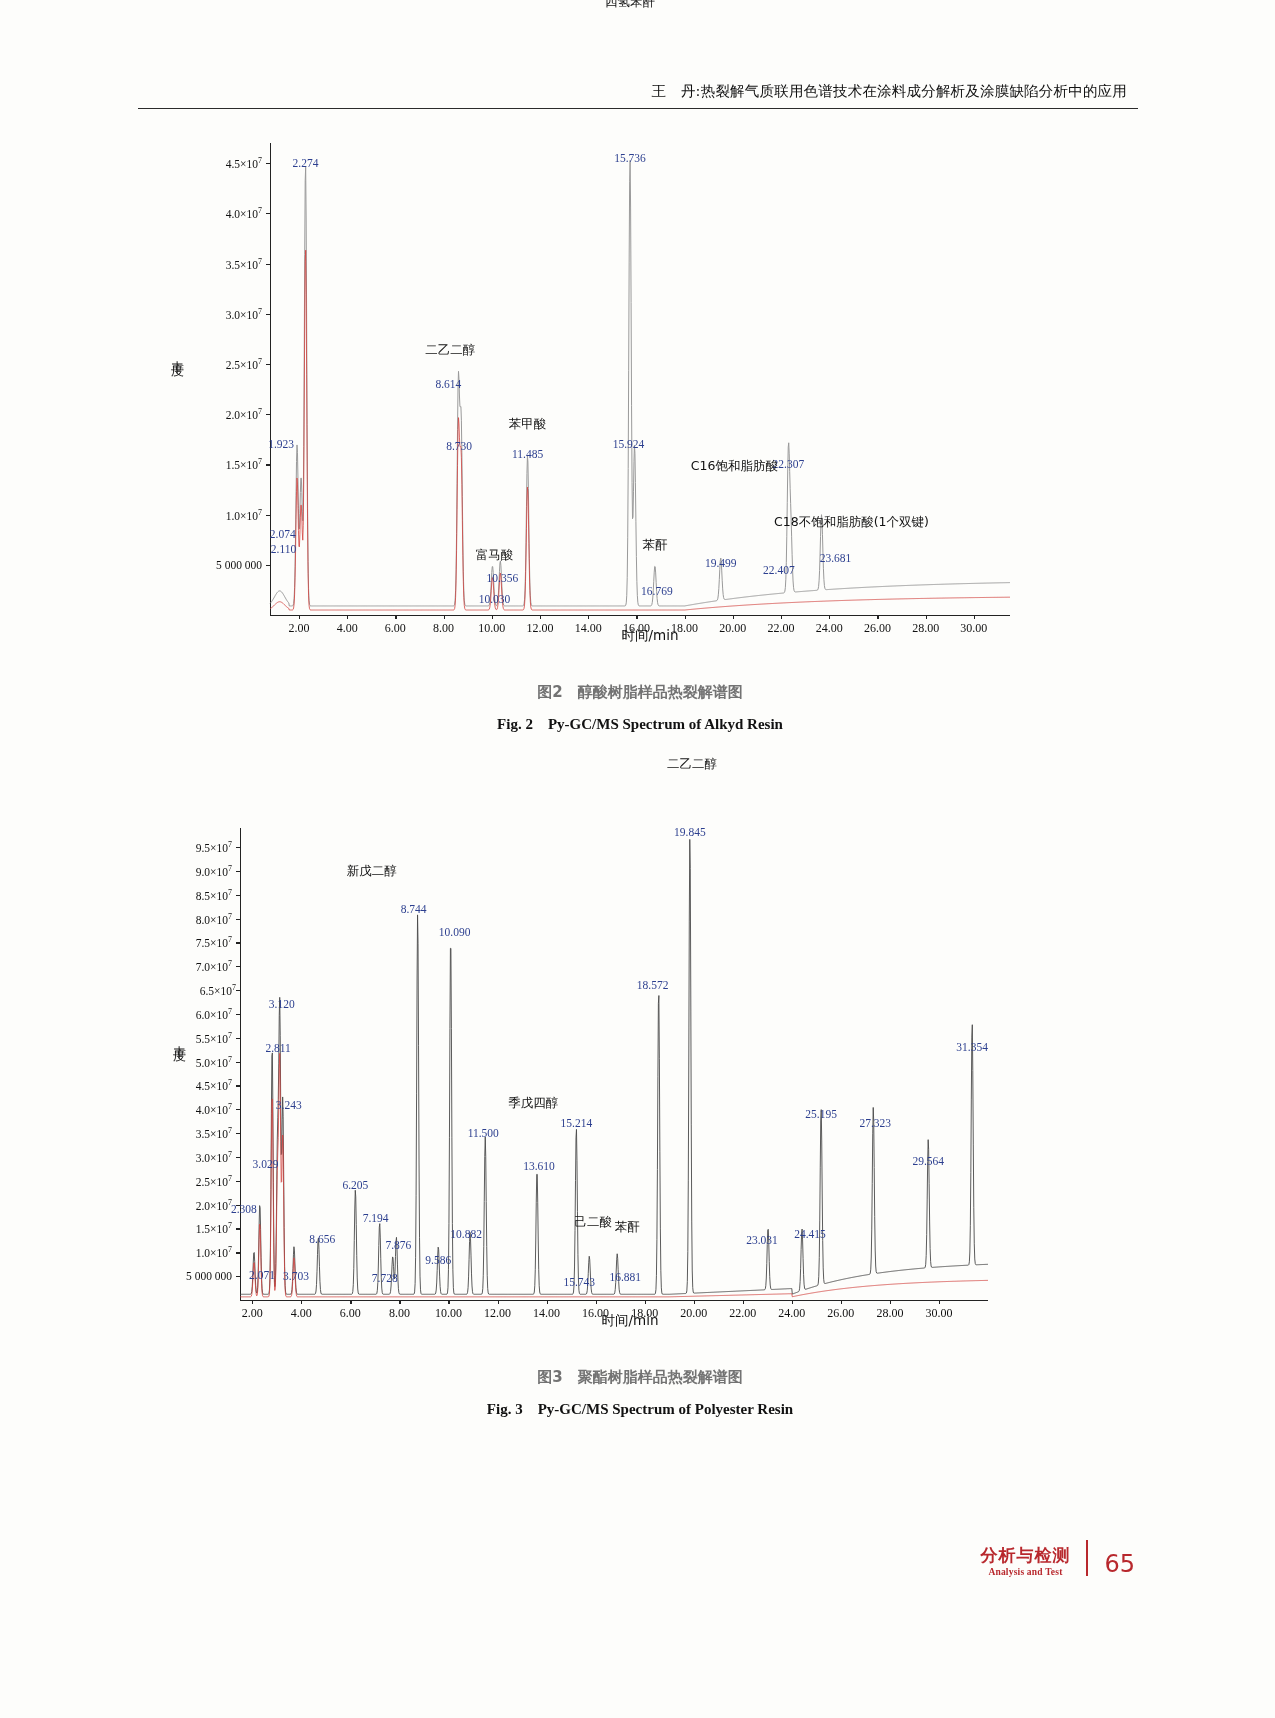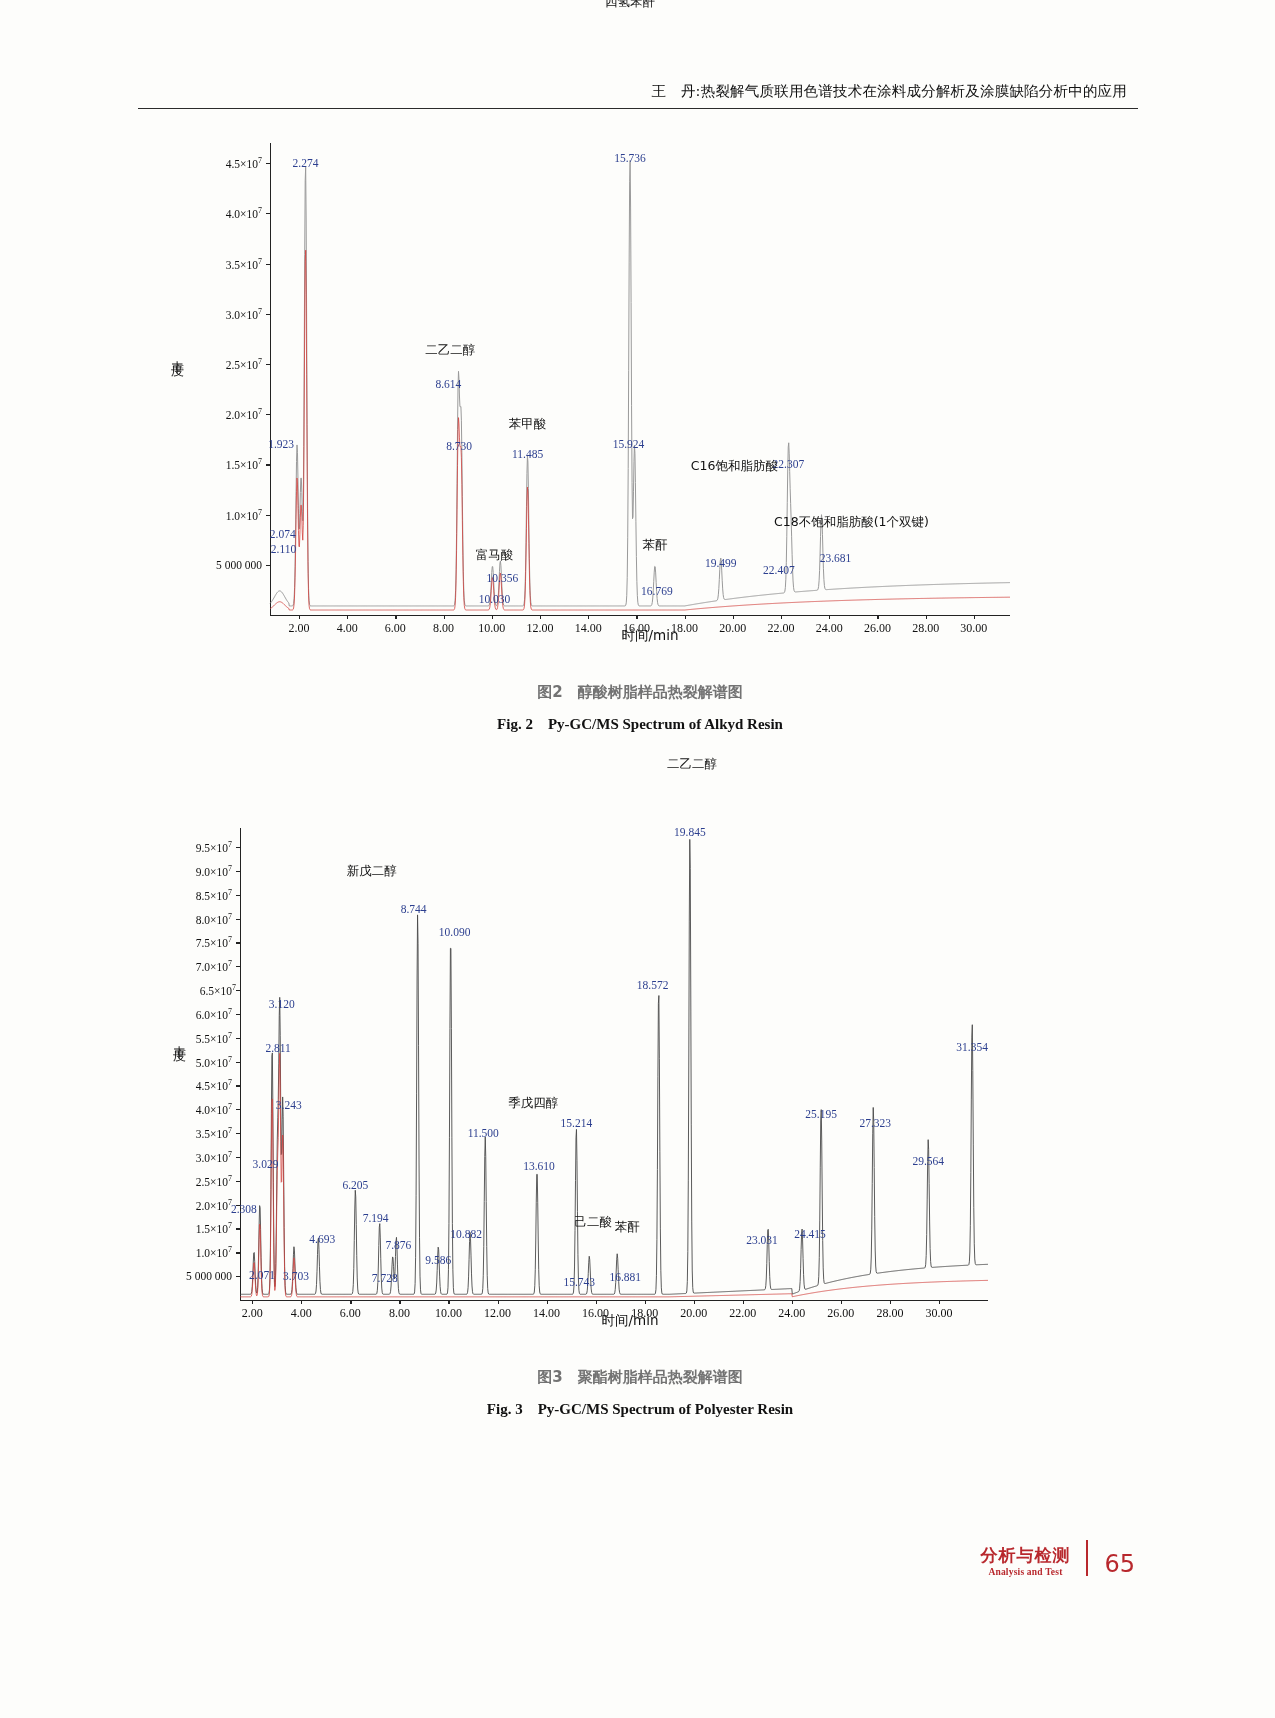--- a/index.html
+++ b/index.html
@@ -287,21 +287,21 @@
           <div class="tickmark" style="left: 788.951px; top: 480px; width: 1.2px; height: 4px;"></div>
         </div>
       <div id="f3-peaks">
           <div class="peaklabel" style="left: 112.004px; top: 449.091px;">2.071</div>
           <div class="peaklabel" style="left: 93.8159px; top: 383.414px;">2.308</div>
           <div class="peaklabel" style="left: 104.152px; top: 222.081px; margin-left: 24px;">2.811</div>
           <div class="peaklabel" style="left: 115.498px; top: 338.202px;">3.029</div>
           <div class="peaklabel" style="left: 131.73px; top: 177.939px;">3.120</div>
           <div class="peaklabel" style="left: 138.746px; top: 278.525px;">3.243</div>
           <div class="peaklabel" style="left: 146.028px; top: 450.323px;">3.703</div>
-          <div class="peaklabel" style="left: 172.307px; top: 412.788px;">4.693</div>
+          <div class="peaklabel" style="left: 172.307px; top: 412.788px;">8.656</div>
           <div class="peaklabel" style="left: 205.388px; top: 359.111px;">6.205</div>
           <div class="peaklabel" style="left: 225.643px; top: 392.485px;">7.194</div>
           <div class="peaklabel" style="left: 234.739px; top: 451.859px;">7.728</div>
           <div class="peaklabel" style="left: 248.369px; top: 418.788px;">7.876</div>
           <div class="peaklabel" style="left: 263.656px; top: 82.5859px;">8.744</div>
           <div class="peaklabel" style="left: 288.306px; top: 434.323px;">9.586</div>
           <div class="peaklabel" style="left: 304.666px; top: 106.424px;">10.090</div>
           <div class="peaklabel" style="left: 316.09px; top: 408.02px;">10.882</div>
           <div class="peaklabel" style="left: 333.246px; top: 306.667px;">11.500</div>
           <div class="peaklabel" style="left: 388.993px; top: 340.04px;">13.610</div>

